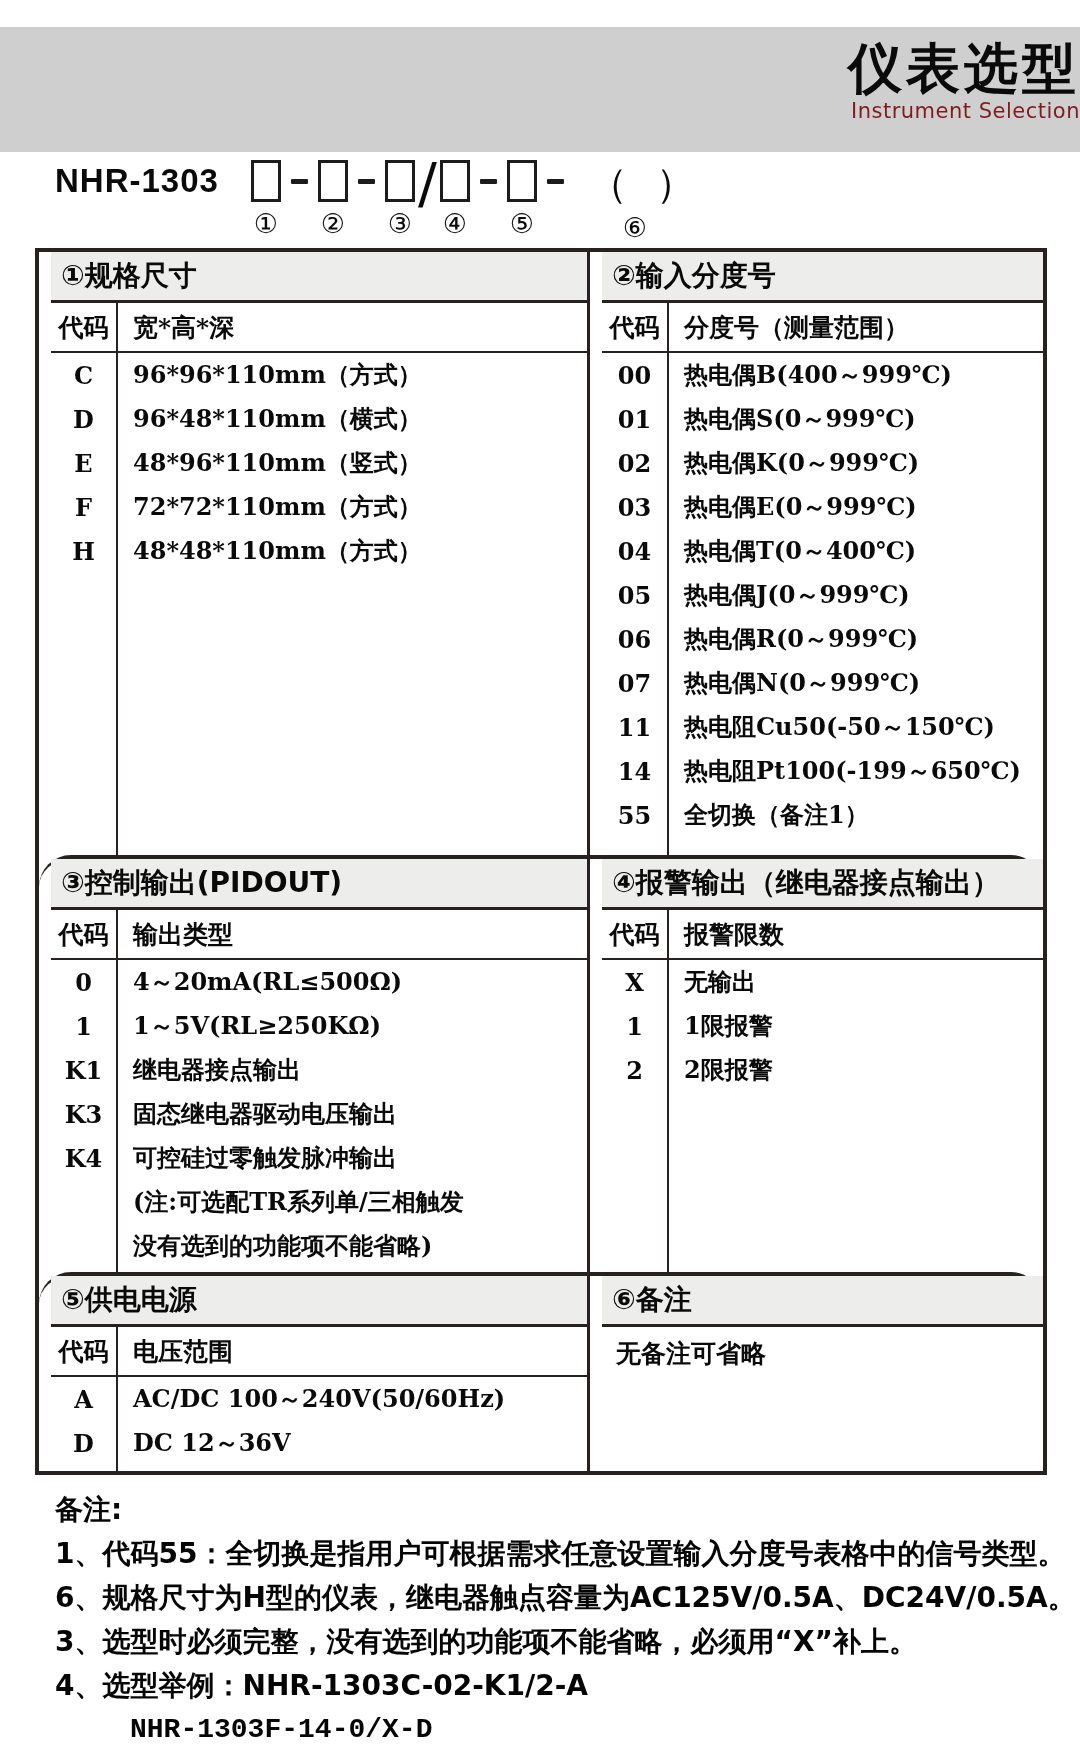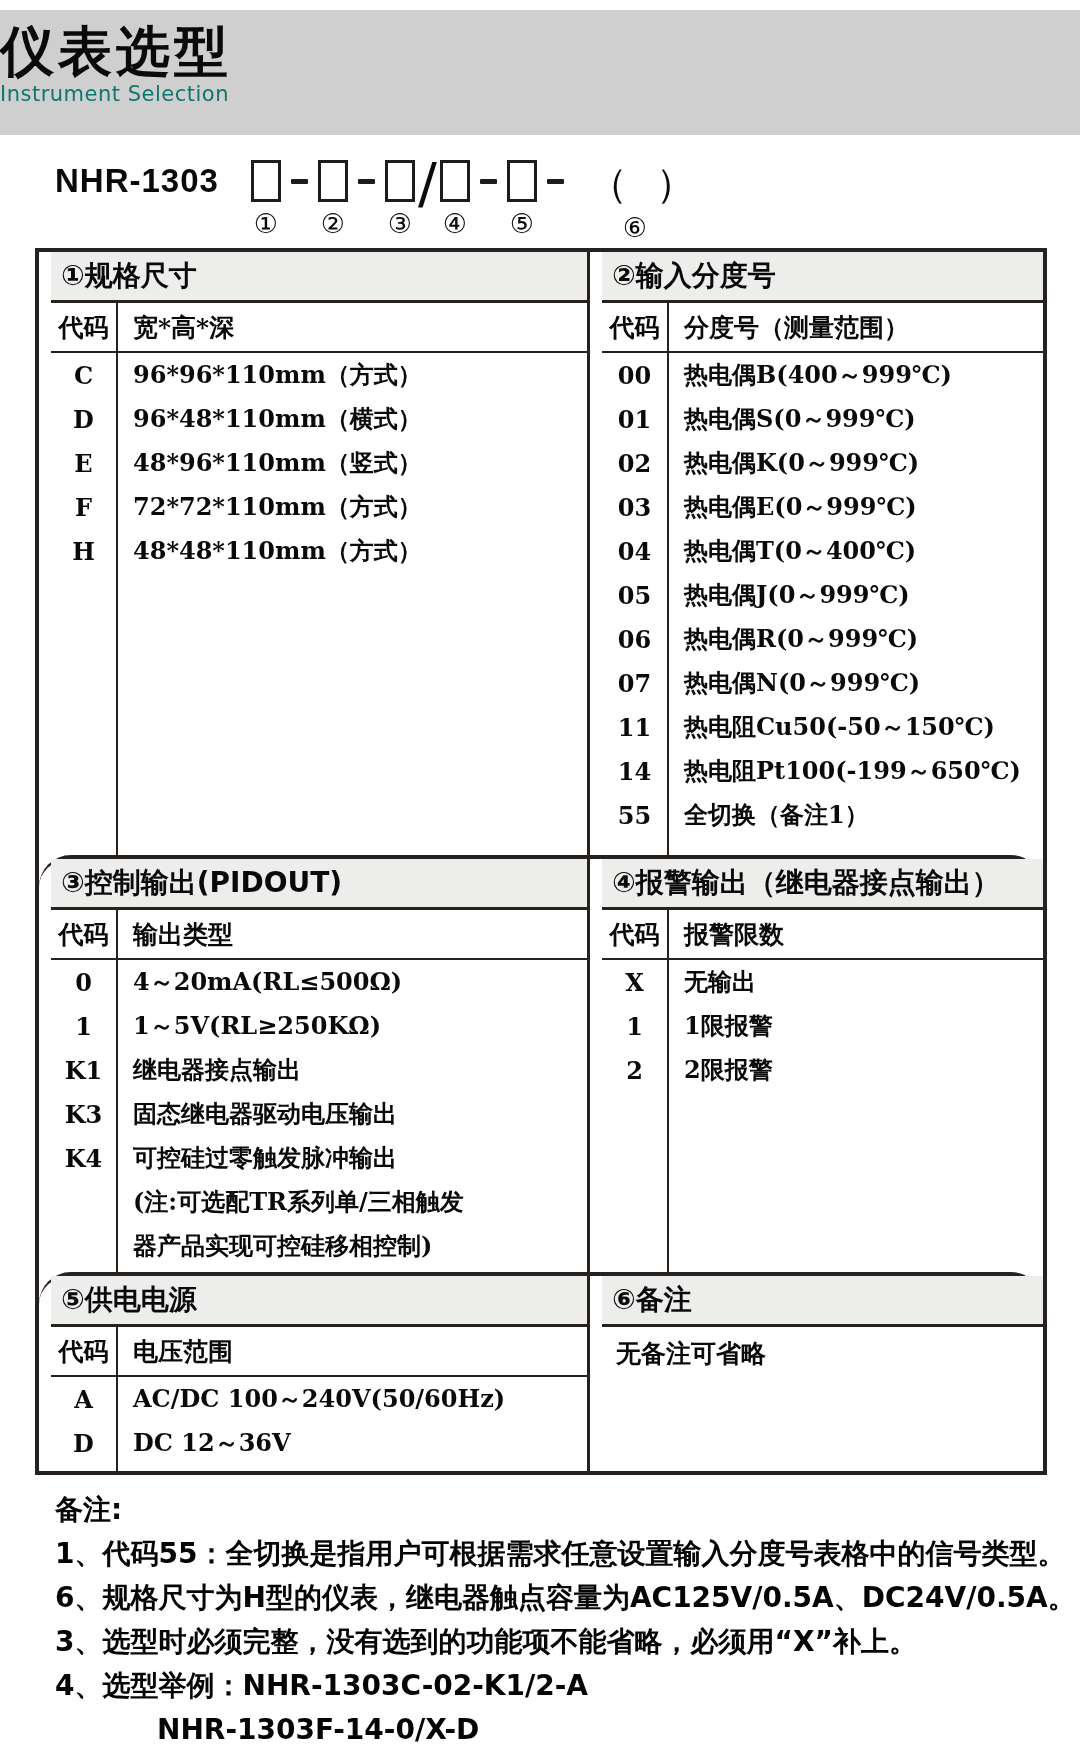--- a/index.html
+++ b/index.html
@@ -11,31 +11,31 @@
   body{
     width:1080px;height:1752px;
     position:relative;
     background:#ffffff;
     font-family:"DejaVu Sans",sans-serif;
     color:#0a0a0a;
     overflow:hidden;
   }
   
   .top-band{
-    position:absolute;top:10px;left:0;width:1080px;height:125px;
-    background:var(--band);text-align:left;
+    position:absolute;top:27px;left:0;width:1080px;height:125px;
+    background:var(--band);text-align:right;
   }
   .title{
     margin-top:12px;
     font-size:54px;font-weight:600;letter-spacing:4px;
     font-family:"DejaVu Sans",sans-serif;line-height:60px;
   }
   .subtitle{
     font-size:21px;font-weight:400;letter-spacing:0.5px;line-height:24px;
-    color:#0f766e;
+    color:#7f1d1d;
   }
   
   .model{
     position:absolute;left:55px;top:160px;
     display:flex;align-items:flex-start;
   }
   .model-prefix{
     font-family:"Liberation Sans",sans-serif;
     font-weight:700;font-size:33px;line-height:42px;
     letter-spacing:1px;margin-right:32px;
@@ -112,21 +112,21 @@
     padding:10px 0 0 14px;
     font-family:"DejaVu Serif",serif;font-weight:600;font-size:25px;
   }
   
   .notes{
     position:absolute;left:55px;top:1496px;
     font-family:"DejaVu Sans",sans-serif;font-weight:700;font-size:28px;
     color:#050505;
   }
   .note-line{margin-bottom:16px;line-height:28px;white-space:nowrap;}
-  .note-line.indent{margin-left:102px;}
+  .note-line.indent{margin-left:75px;font-family:Liberation Mono, monospace;}
 </style>
 </head>
 <body>
 
 <div class="top-band">
   <div class="title">仪表选型</div>
   <div class="subtitle">Instrument Selection</div>
 </div>
 
 <div class="model">
@@ -253,21 +253,21 @@
             <div class="code-cell"></div>
           </div>
         <div class="vals">
 
         <div class="value-cell">4～20mA(RL≤500Ω)</div>
             <div class="value-cell">1～5V(RL≥250KΩ)</div>
             <div class="value-cell">继电器接点输出</div>
             <div class="value-cell">固态继电器驱动电压输出</div>
             <div class="value-cell">可控硅过零触发脉冲输出</div>
             <div class="value-cell">(注:可选配TR系列单/三相触发</div>
-            <div class="value-cell">器产品实现可控硅移相控制)</div>
+            <div class="value-cell">没有选到的功能项不能省略)</div>
           </div>
       </div>
     </div>
     <div class="half">
       <div class="sec-head">④报警输出（继电器接点输出）</div>
       <div class="cols-head">
         <div class="code-head">代码</div>
         <div class="val-head">报警限数</div>
       </div>
       <div class="sec-body">

